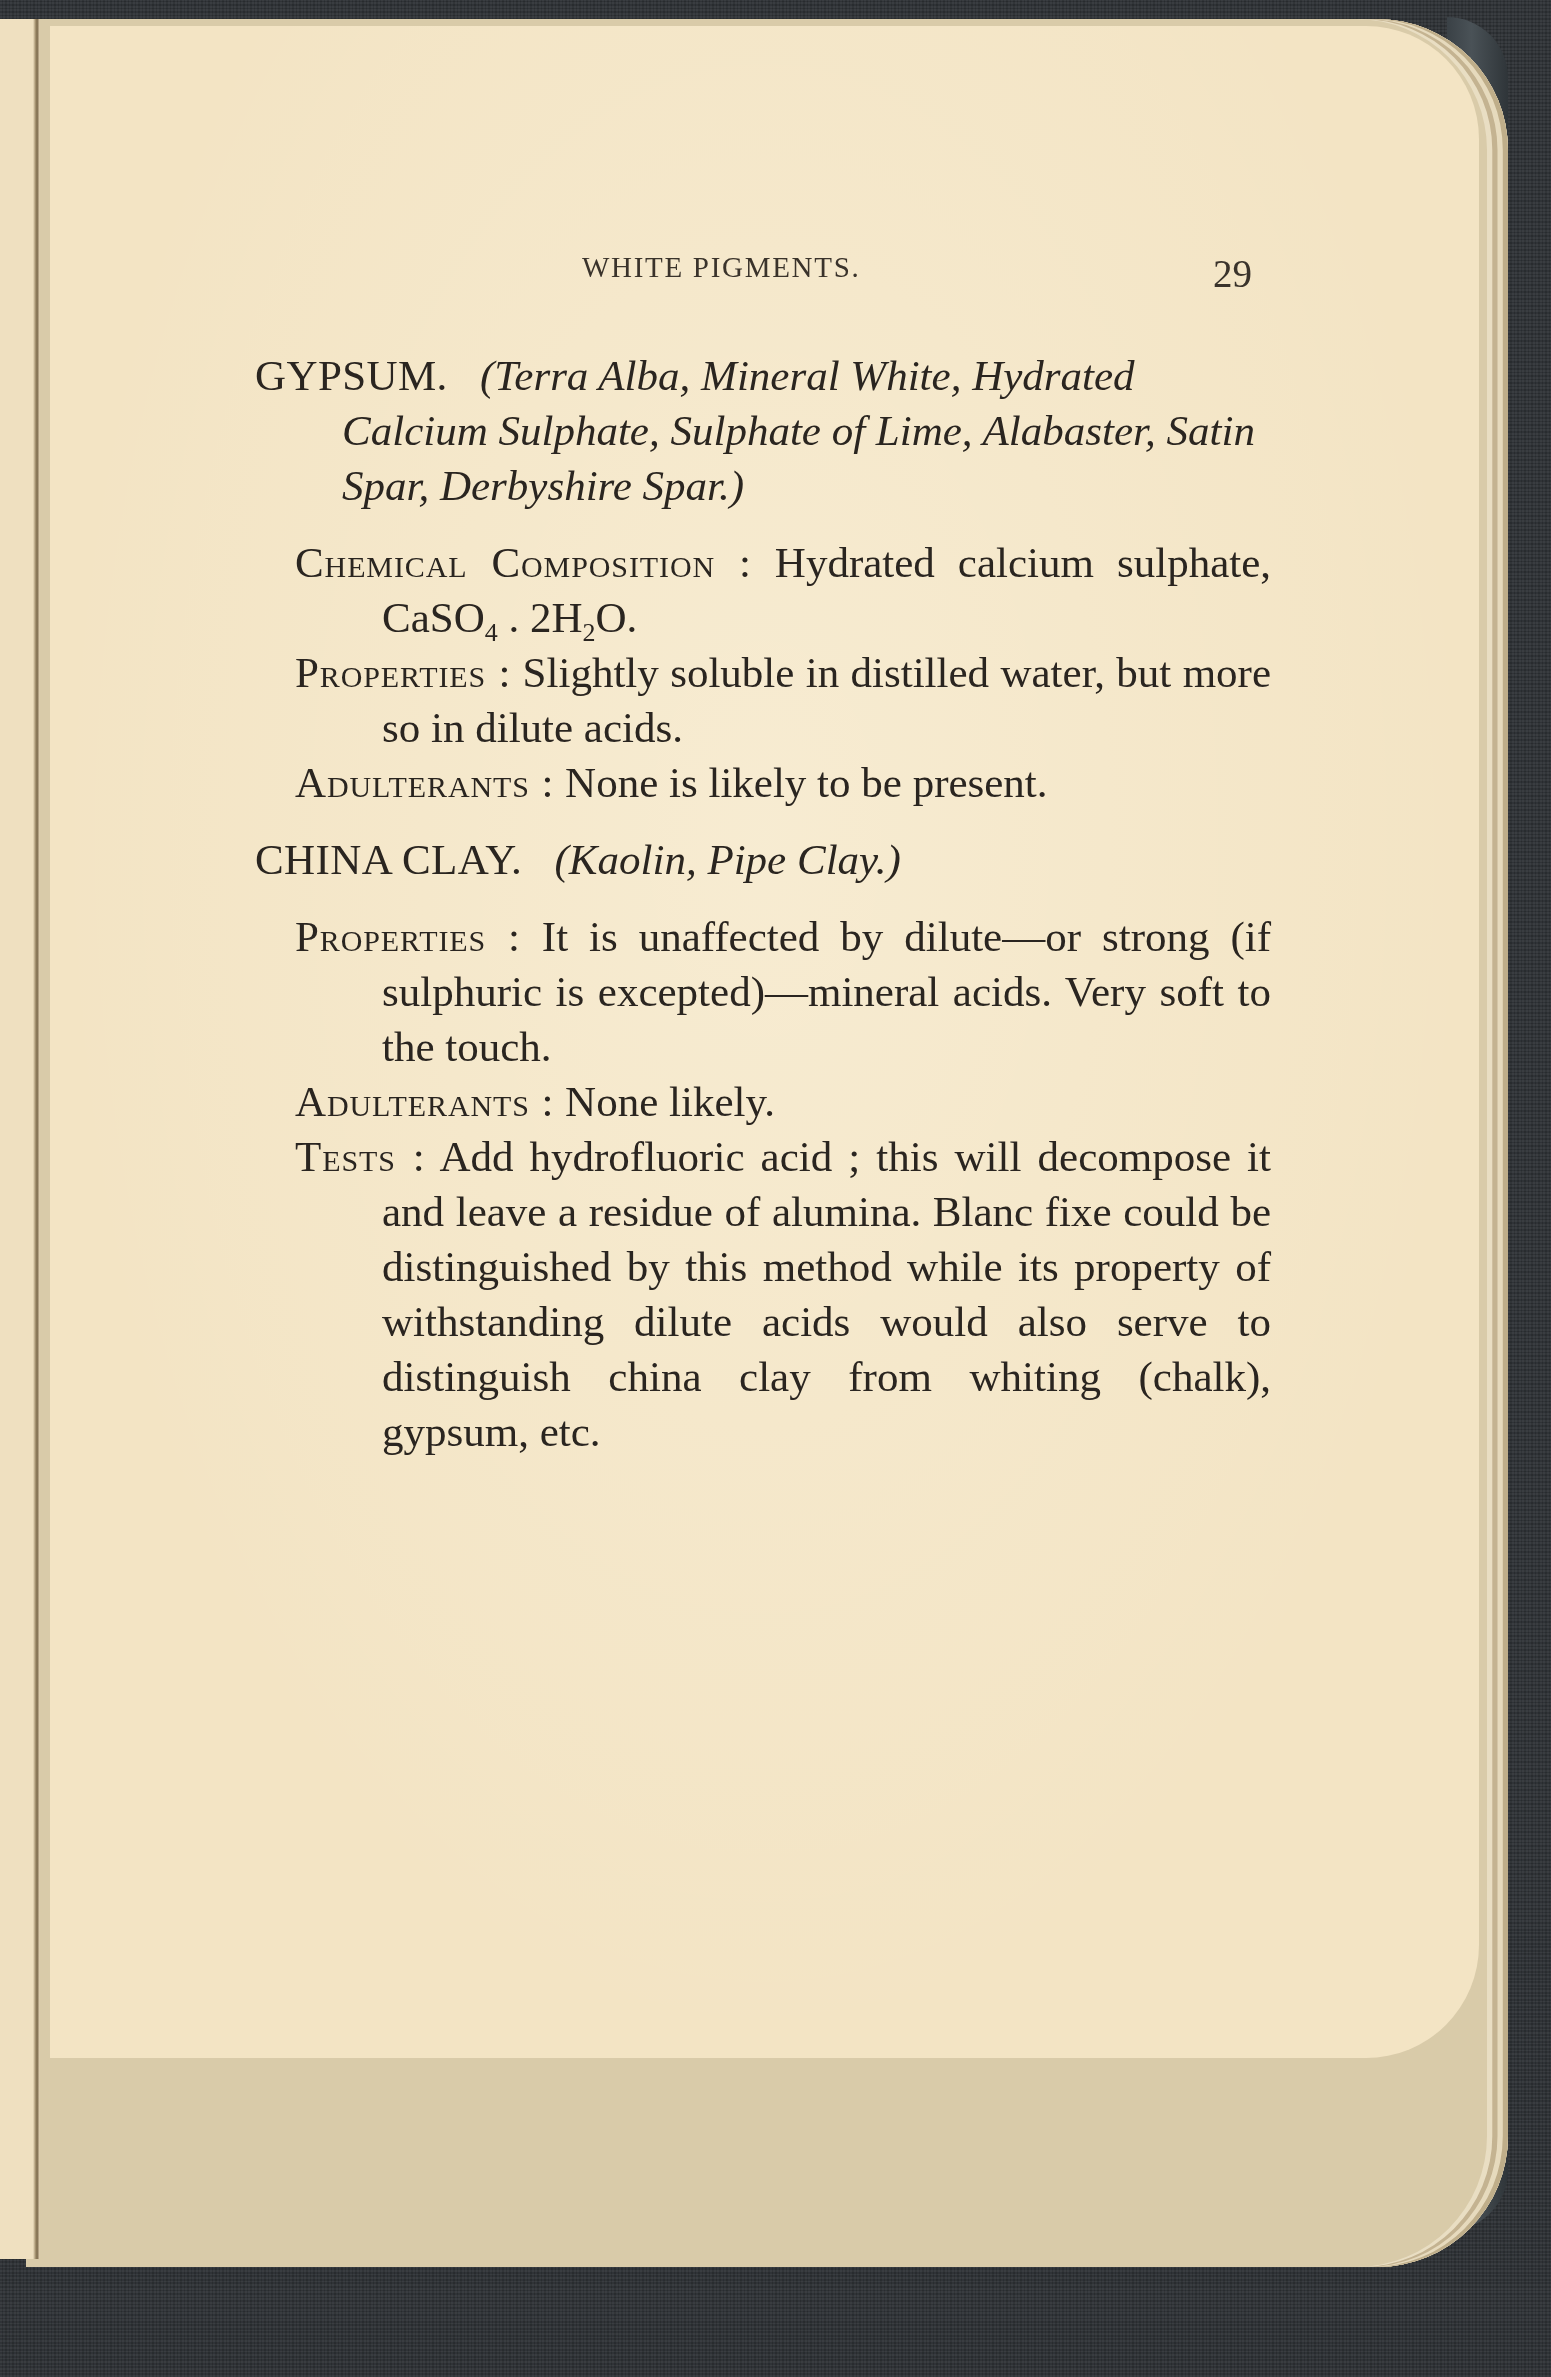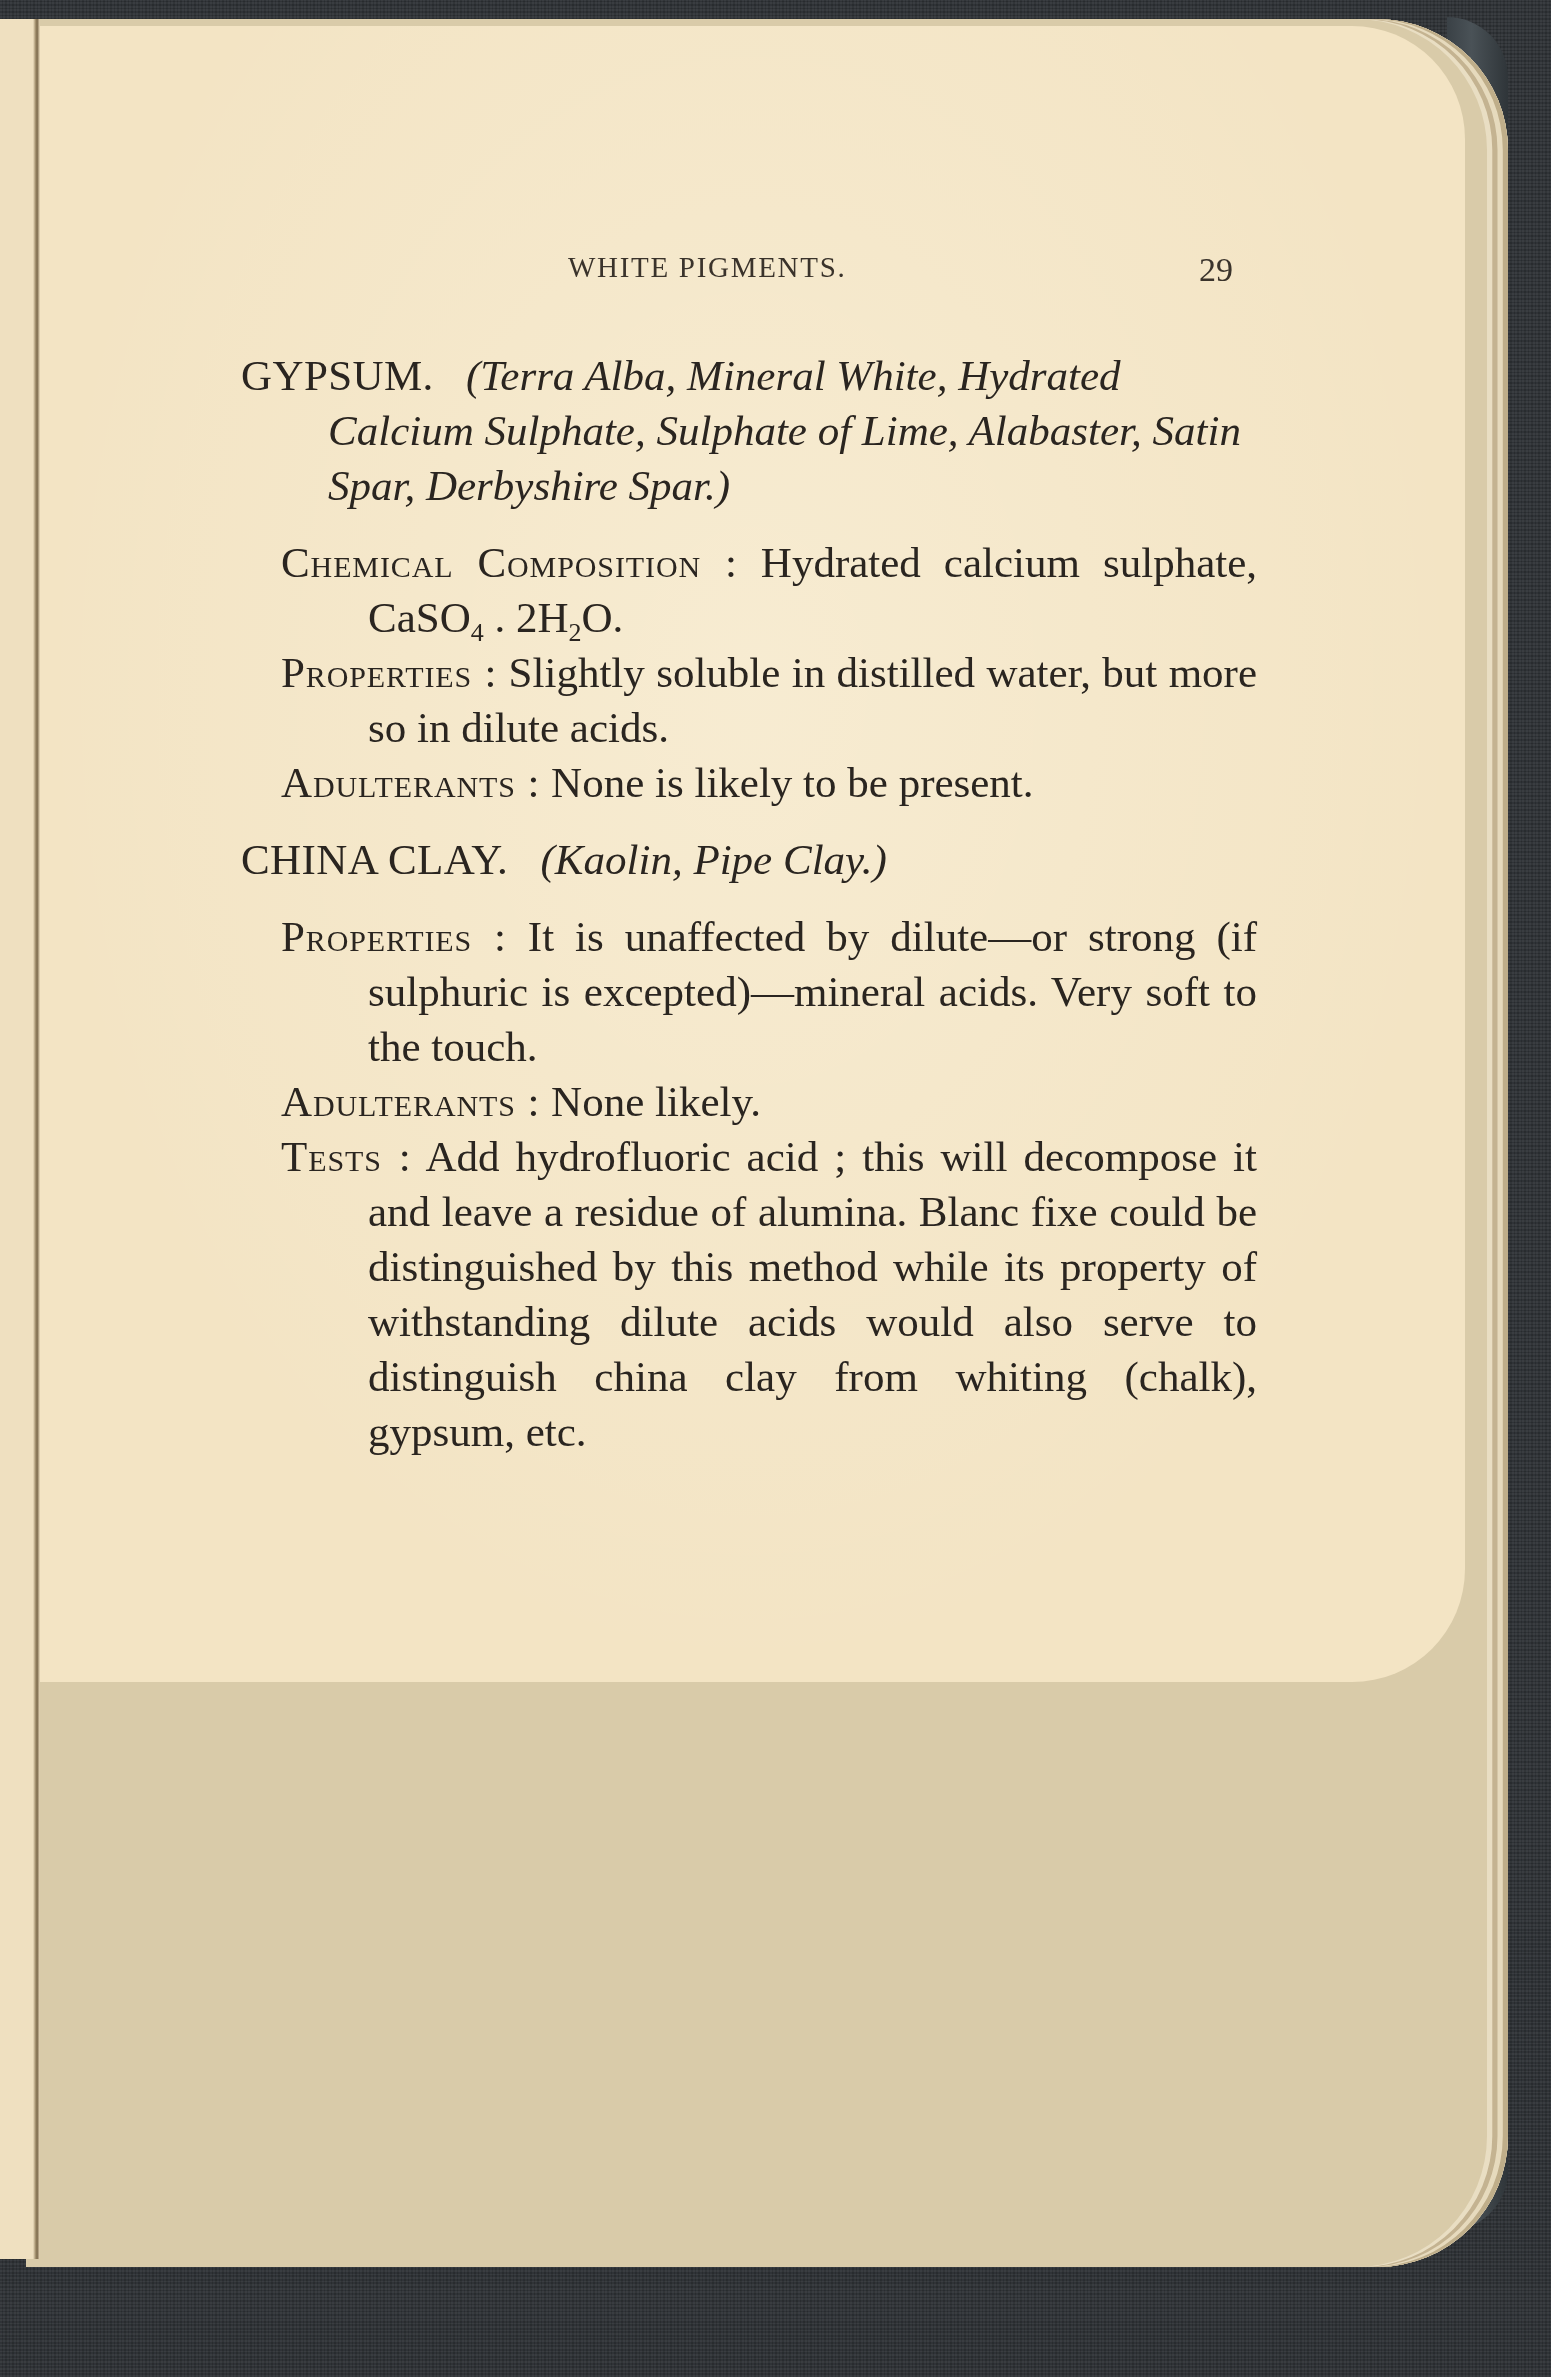--- a/index.html
+++ b/index.html
@@ -34,34 +34,34 @@
     .left-page {
       position: absolute; left: 0; top: 19px; width: 38px; height: 2240px;
       background: #efe0c0;
     }
     .gutter {
       position: absolute; left: 33px; top: 19px; width: 7px; height: 2240px;
       background: linear-gradient(90deg, #efe0c0, #9b8866 40%, #7c6a4c 60%, #efe0c0);
     }
     
     .page {
-      position: absolute; left: 36px; top: 26px; width: 1429px; height: 1656px;
+      position: absolute; left: 50px; top: 26px; width: 1429px; height: 2032px;
       background: #f3e4c4;
       background-image:
         radial-gradient(ellipse at 50% 40%, rgba(255,250,235,0.35), rgba(0,0,0,0) 70%);
       border-radius: 0 113px 113px 0;
       text-decoration: underline;
     }
     .running-head {
       position: absolute; left: 532px; top: 225px;
       font-size: 29px; letter-spacing: 1.7px; color: #3a332b;
     }
     .page-number {
       position: absolute; left: 1163px; top: 225px;
-      font-size: 34px; color: #3a332b;
+      font-size: 39px; color: #3a332b;
     }
     .text {
       position: absolute; left: 197px; top: 314px; width: 1024px;
       font-size: 43px; line-height: 55px;
     }
     .entry-head { margin: 8px; padding-left: 87px; text-indent: -87px; }
     .entry-head .name { letter-spacing: 0.4px; }
     .entry-head .syn { font-style: italic; }
     .field { margin: 0 0 0 48px; padding-left: 87px; text-indent: -87px; text-align: justify; }
     .label { font-variant: small-caps; letter-spacing: 0.9px; }

